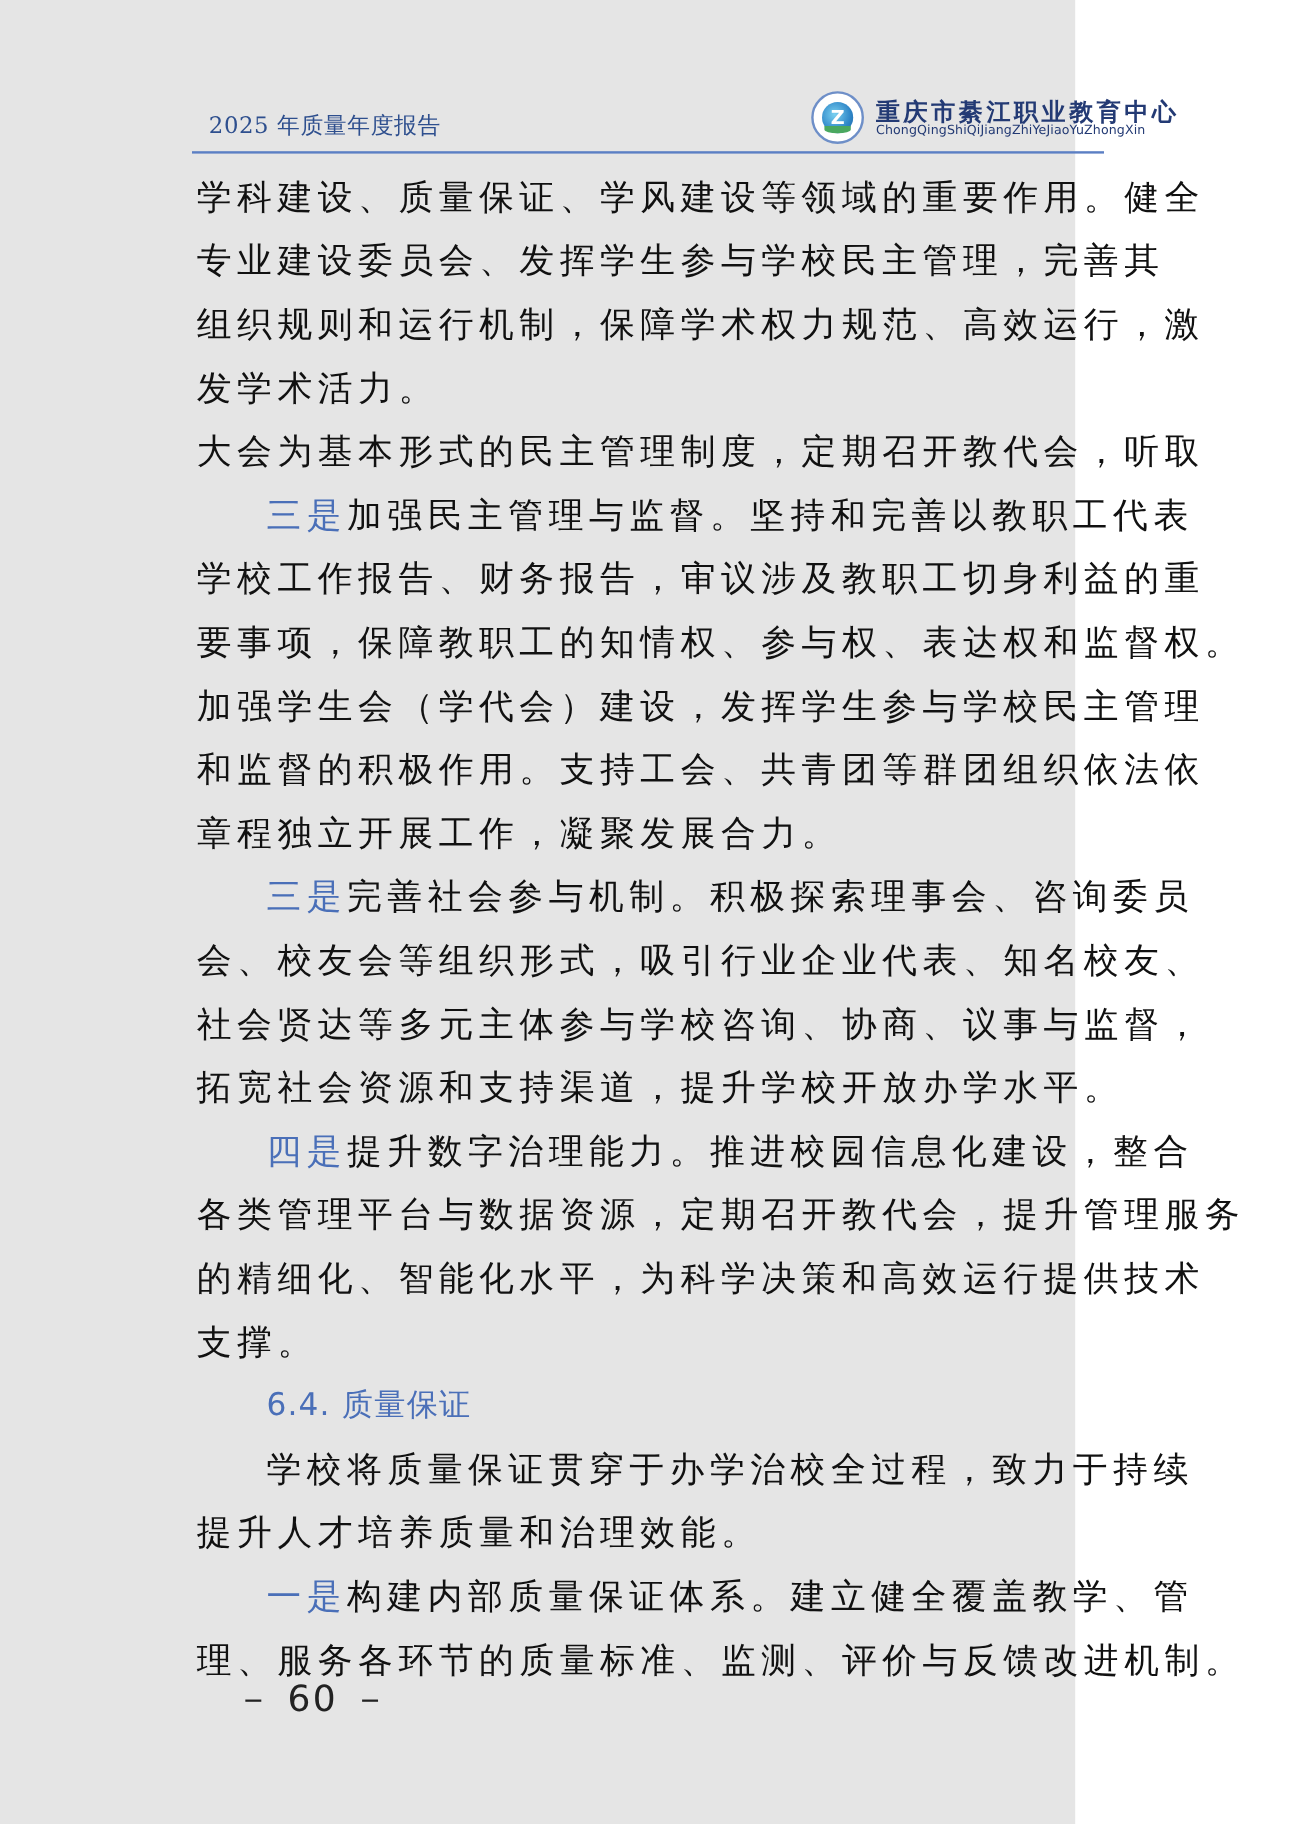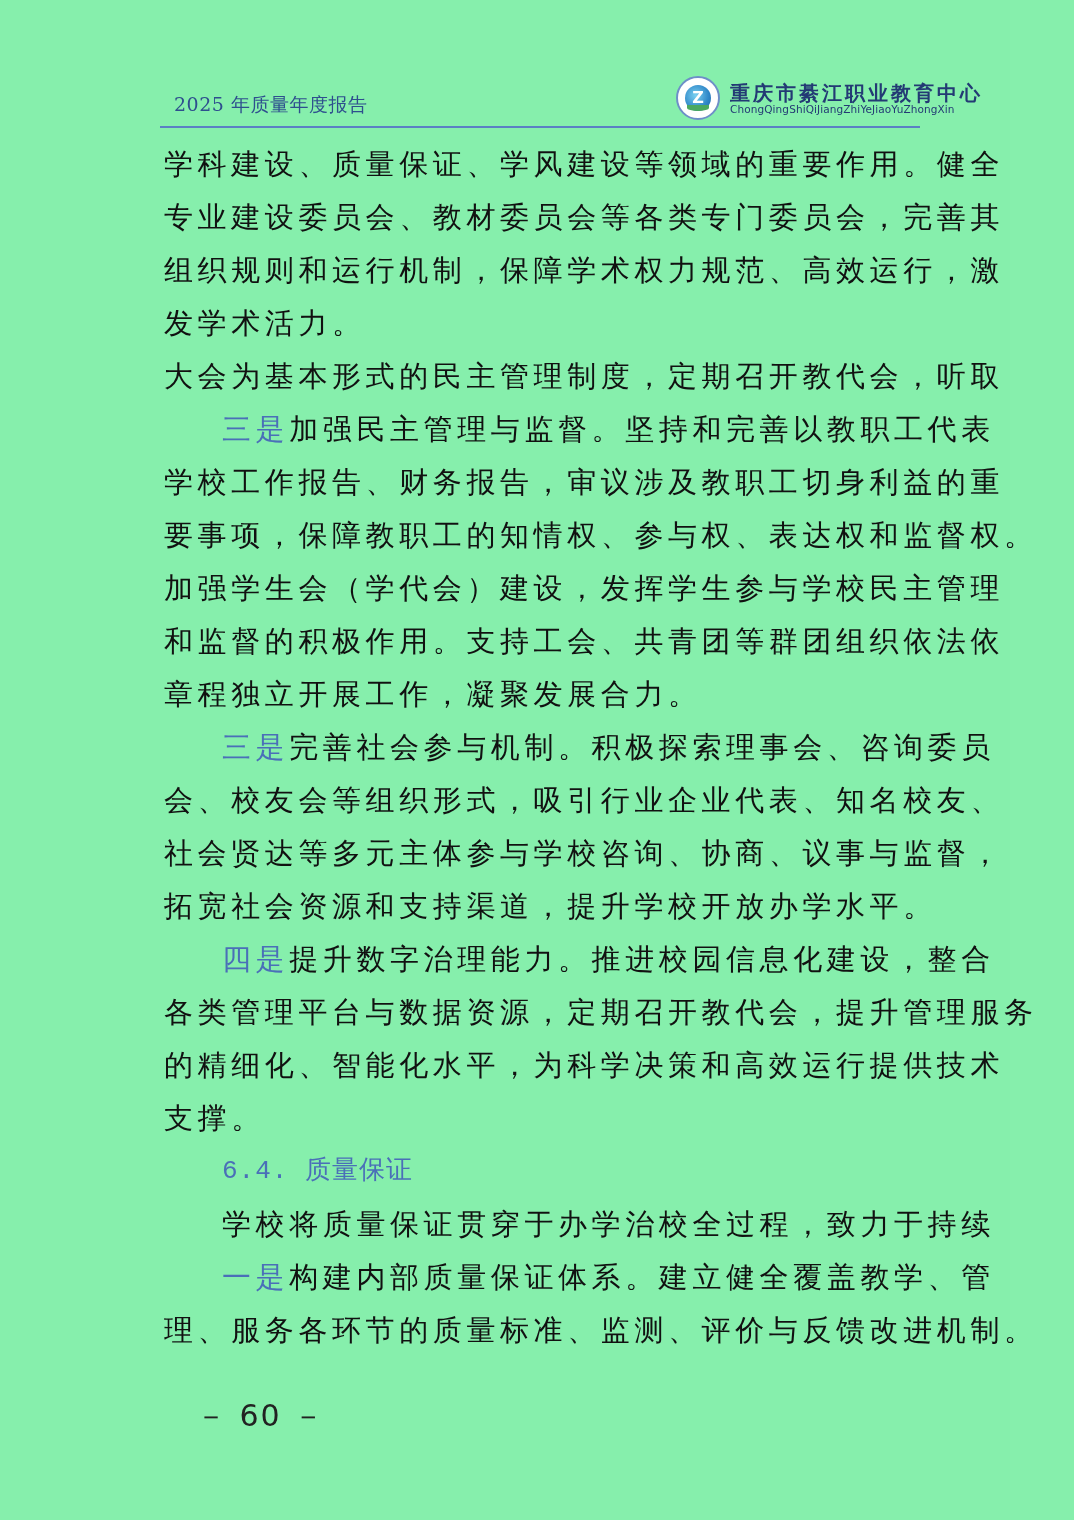--- a/index.html
+++ b/index.html
@@ -1,34 +1,34 @@
 <!DOCTYPE html>
 <html><head>
 <meta charset="utf-8">
 <style>
   html, body { margin: 0; padding: 0; background: #ffffff; }
   body { width: 1074px; height: 1520px; position: relative; overflow: hidden; }
-  .page { position: absolute; left: 0; top: 0; width: 1074px; height: 1520px; background: #86efac; }
+  .page { position: absolute; left: 0; top: 0; width: 896px; height: 1520px; background: #e5e5e5; }
 
   .header { position: absolute; left: 160px; top: 72px; width: 760px; height: 56px; }
   .header-title { position: absolute; left: 14px; top: 20px; font-family: "DejaVu Serif", "Liberation Serif", serif; font-size: 19px; color: #2e4f8e; letter-spacing: 0.5px; }
   .header-rule { position: absolute; left: 0; top: 54px; width: 760px; height: 2px; background: #5b7fc4; }
   .logo-wrap { position: absolute; left: 516px; top: 4px; width: 250px; height: 50px; }
   .logo-circle { position: absolute; left: 0; top: 0; width: 44px; height: 44px; border-radius: 50%; border: 2px solid #6e8fc8; box-sizing: border-box; background: #fff; }
   .logo-inner { position: absolute; left: 7px; top: 7px; width: 26px; height: 26px; border-radius: 50%; background: radial-gradient(circle at 40% 40%, #7ad0f0 0%, #2f87c8 60%, #1d5fa0 100%); }
   .logo-z { position: absolute; left: 0; top: 0; width: 26px; height: 26px; line-height: 26px; text-align: center; font-family: "DejaVu Sans", sans-serif; font-weight: bold; font-size: 16px; color: #fff; }
   .logo-leaf { position: absolute; left: 9px; top: 27px; width: 22px; height: 6px; border-radius: 0 0 50% 50%; background: #4aa860; }
   .logo-cn { position: absolute; left: 54px; top: 4px; font-family: "DejaVu Serif", "Liberation Serif", serif; font-size: 20px; font-weight: bold; color: #233a74; letter-spacing: 3px; white-space: nowrap; }
   .logo-en { position: absolute; left: 54px; top: 27px; font-family: "DejaVu Sans", sans-serif; font-size: 10.5px; color: #233a74; white-space: nowrap; letter-spacing: 0.1px; }
 
   .body-text { position: absolute; left: 164px; top: 138px; width: 760px; font-family: "DejaVu Sans", "Liberation Sans", sans-serif; font-size: 29px; line-height: 53px; color: #111; }
   .line { display: block; white-space: nowrap; height: 53px; letter-spacing: 4.6px; }
   .indent { padding-left: 58px; }
   .hl { color: #4a6fb8; }
-  .section-heading { color: #4a6fb8; font-size: 26px; letter-spacing: 1px; font-family: Liberation Mono, monospace; }
+  .section-heading { color: #4a6fb8; font-size: 26px; letter-spacing: 1px; }
 
   .page-number { position: absolute; left: 196px; top: 1396px; font-family: "DejaVu Sans", "Liberation Sans", sans-serif; font-size: 30px; color: #222; letter-spacing: 2px; }
 </style>
 </head>
 <body>
 
 <div class="page">
 
   <div class="header">
     <span class="header-title">2025 年质量年度报告</span>
@@ -41,21 +41,21 @@
       </div>
       <span class="logo-cn">重庆市綦江职业教育中心</span>
       <span class="logo-en">ChongQingShiQiJiangZhiYeJiaoYuZhongXin</span>
     </div>
     <div class="header-rule"></div>
   </div>
 
   <div class="body-text">
 
     <span class="line">学科建设、质量保证、学风建设等领域的重要作用。健全</span>
-    <span class="line">专业建设委员会、教材委员会等各类专门委员会，完善其</span>
+    <span class="line">专业建设委员会、发挥学生参与学校民主管理，完善其</span>
     <span class="line">组织规则和运行机制，保障学术权力规范、高效运行，激</span>
     <span class="line">发学术活力。</span>
 
     <span class="line">大会为基本形式的民主管理制度，定期召开教代会，听取</span>
     <span class="line indent"><span class="hl">三是</span><span>加强民主管理与监督。坚持和完善以教职工代表</span></span>
     <span class="line">学校工作报告、财务报告，审议涉及教职工切身利益的重</span>
     <span class="line">要事项，保障教职工的知情权、参与权、表达权和监督权。</span>
     <span class="line">加强学生会（学代会）建设，发挥学生参与学校民主管理</span>
     <span class="line">和监督的积极作用。支持工会、共青团等群团组织依法依</span>
     <span class="line">章程独立开展工作，凝聚发展合力。</span>
@@ -66,19 +66,20 @@
     <span class="line">拓宽社会资源和支持渠道，提升学校开放办学水平。</span>
 
     <span class="line indent"><span class="hl">四是</span><span>提升数字治理能力。推进校园信息化建设，整合</span></span>
     <span class="line">各类管理平台与数据资源，定期召开教代会，提升管理服务</span>
     <span class="line">的精细化、智能化水平，为科学决策和高效运行提供技术</span>
     <span class="line">支撑。</span>
 
     <span class="line indent section-heading">6.4. 质量保证</span>
 
     <span class="line indent">学校将质量保证贯穿于办学治校全过程，致力于持续</span>
+    <span class="line">提升人才培养质量和治理效能。</span>
 
     <span class="line indent"><span class="hl">一是</span><span>构建内部质量保证体系。建立健全覆盖教学、管</span></span>
     <span class="line">理、服务各环节的质量标准、监测、评价与反馈改进机制。</span>
   </div>
 
   <div class="page-number">－ 60 －</div>
 </div>
 
 </body></html>

